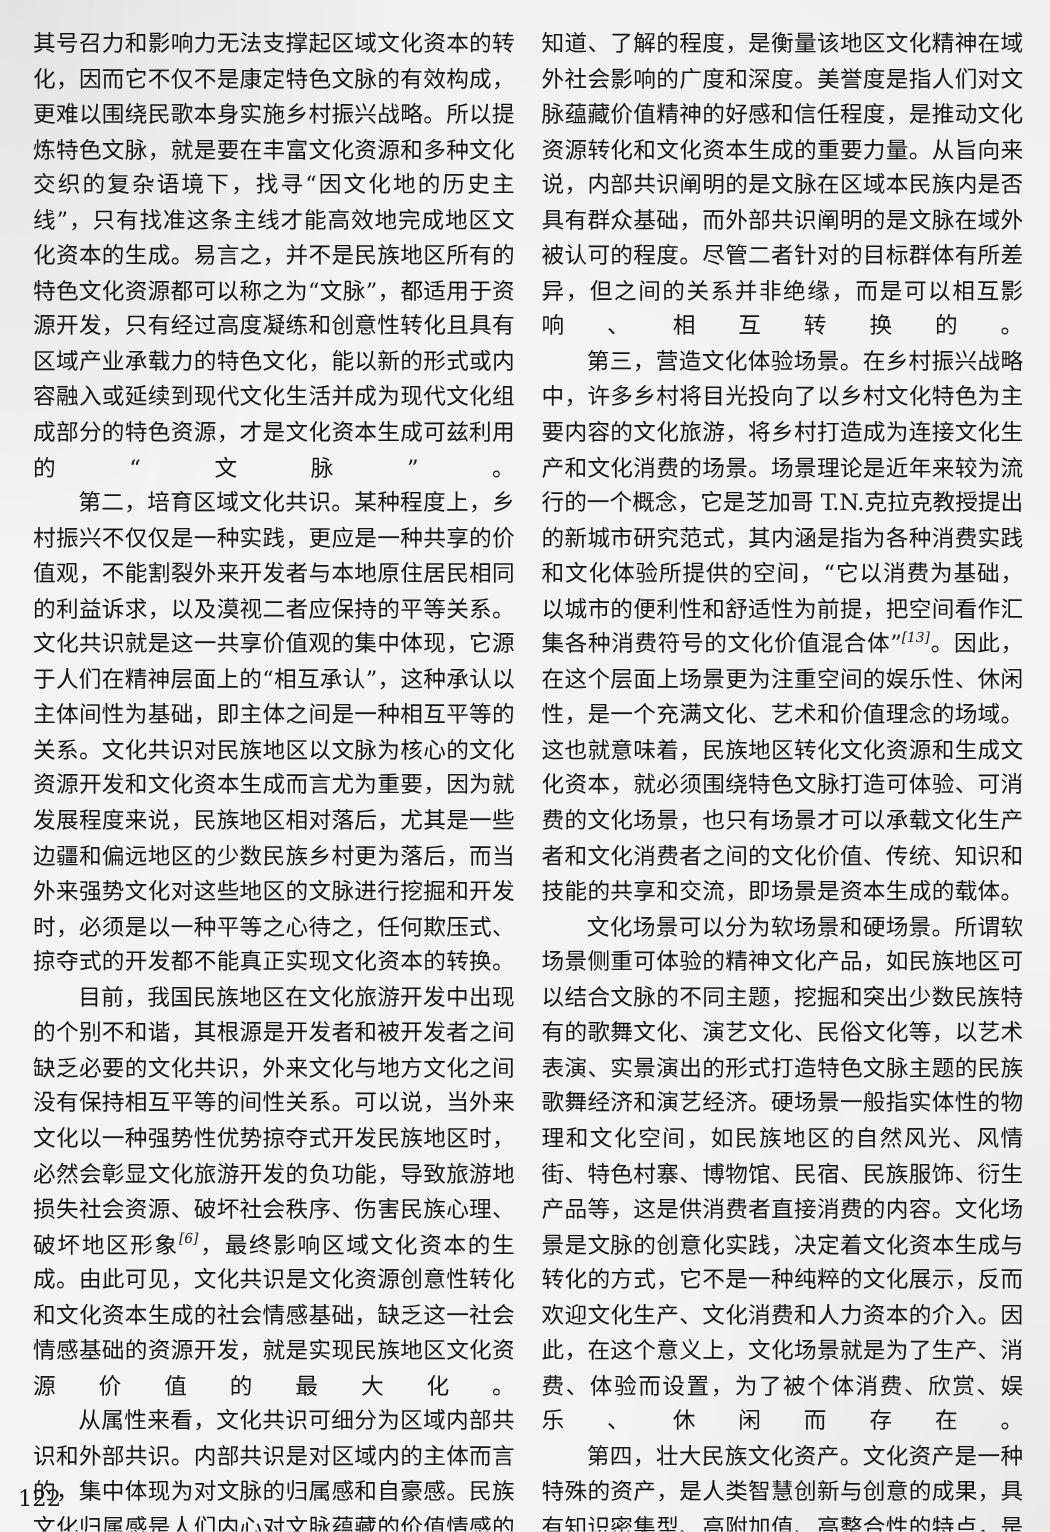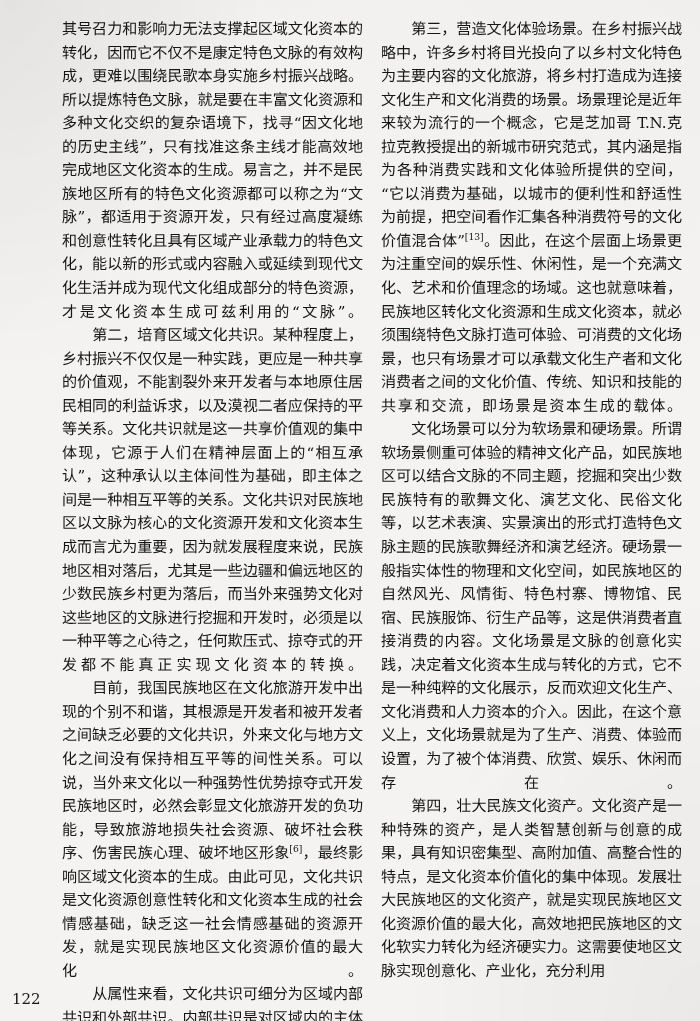--- a/index.html
+++ b/index.html
@@ -27,21 +27,20 @@
   }
   .columns {
     position: absolute;
     top: 18px;
     left: 22px;
     right: 18px;
     bottom: 46px;
     display: flex;
     flex-direction: row;
     gap: 18px;
-    margin-left: 40px;
   }
   .col {
     flex: 1 1 0;
     min-width: 0;
   }
   .col p {
     margin: 0;
     font-size: 15.1px;
     line-height: 23.55px;
     text-align: justify;
@@ -55,20 +54,21 @@
     text-indent: 2em;
   }
   .col p.last-full {
     text-align-last: justify;
   }
   sup.ref {
     font-size: 9.2px;
     vertical-align: super;
     line-height: 0;
     letter-spacing: 0;
+    font-style: italic;
   }
   .page-number {
     position: absolute;
     left: 12px;
     bottom: 14px;
     font-size: 15px;
     line-height: 1;
     color: #161616;
     font-family: "DejaVu Serif", "Liberation Serif", serif;
     margin-top: 36px;
@@ -100,20 +100,21 @@
       <p class="indent last-full">第二，培育区域文化共识。某种程度上，乡村振兴不仅仅是一种实践，更应是一种共享的价值观，不能割裂外来开发者与本地原住居民相同的利益诉求，以及漠视二者应保持的平等关系。文化共识就是这一共享价值观的集中体现，它源于人们在精神层面上的“相互承认”，这种承认以主体间性为基础，即主体之间是一种相互平等的关系。文化共识对民族地区以文脉为核心的文化资源开发和文化资本生成而言尤为重要，因为就发展程度来说，民族地区相对落后，尤其是一些边疆和偏远地区的少数民族乡村更为落后，而当外来强势文化对这些地区的文脉进行挖掘和开发时，必须是以一种平等之心待之，任何欺压式、掠夺式的开发都不能真正实现文化资本的转换。</p>
 
       <p class="indent last-full"><span>目前，我国民族地区在文化旅游开发中出现的个别不和谐，其根源是开发者和被开发者之间缺乏必要的文化共识，外来文化与地方文化之间没有保持相互平等的间性关系。可以说，当外来文化以一种强势性优势掠夺式开发民族地区时，必然会彰显文化旅游开发的负功能，导致旅游地损失社会资源、破坏社会秩序、伤害民族心理、破坏地区形象</span><sup class="ref">[6]</sup><span>，最终影响区域文化资本的生成。由此可见，文化共识是文化资源创意性转化和文化资本生成的社会情感基础，缺乏这一社会情感基础的资源开发，就是实现民族地区文化资源价值的最大化。</span></p>
 
       <p class="indent">从属性来看，文化共识可细分为区域内部共识和外部共识。内部共识是对区域内的主体而言的，集中体现为对文脉的归属感和自豪感。民族文化归属感是人们内心对文脉蕴藏的价值情感的需求，是任何文化形式都无法取代的特有情感。文化自豪感是个体对文脉所属文化的高度认同，并成为主导思想和行动的潜意识。外部共识是对区域外而言的，集中体现为知名度和美誉度。知名度是文脉被公众</p>
 
     </div>
 
     <div class="col">
 
+      <p class="last-full">知道、了解的程度，是衡量该地区文化精神在域外社会影响的广度和深度。美誉度是指人们对文脉蕴藏价值精神的好感和信任程度，是推动文化资源转化和文化资本生成的重要力量。从旨向来说，内部共识阐明的是文脉在区域本民族内是否具有群众基础，而外部共识阐明的是文脉在域外被认可的程度。尽管二者针对的目标群体有所差异，但之间的关系并非绝缘，而是可以相互影响、相互转换的。</p>
 
       <p class="indent last-full"><span>第三，营造文化体验场景。在乡村振兴战略中，许多乡村将目光投向了以乡村文化特色为主要内容的文化旅游，将乡村打造成为连接文化生产和文化消费的场景。场景理论是近年来较为流行的一个概念，它是芝加哥 T.N.克拉克教授提出的新城市研究范式，其内涵是指为各种消费实践和文化体验所提供的空间，“它以消费为基础，以城市的便利性和舒适性为前提，把空间看作汇集各种消费符号的文化价值混合体”</span><sup class="ref">[13]</sup><span>。因此，在这个层面上场景更为注重空间的娱乐性、休闲性，是一个充满文化、艺术和价值理念的场域。这也就意味着，民族地区转化文化资源和生成文化资本，就必须围绕特色文脉打造可体验、可消费的文化场景，也只有场景才可以承载文化生产者和文化消费者之间的文化价值、传统、知识和技能的共享和交流，即场景是资本生成的载体。</span></p>
 
       <p class="indent last-full">文化场景可以分为软场景和硬场景。所谓软场景侧重可体验的精神文化产品，如民族地区可以结合文脉的不同主题，挖掘和突出少数民族特有的歌舞文化、演艺文化、民俗文化等，以艺术表演、实景演出的形式打造特色文脉主题的民族歌舞经济和演艺经济。硬场景一般指实体性的物理和文化空间，如民族地区的自然风光、风情街、特色村寨、博物馆、民宿、民族服饰、衍生产品等，这是供消费者直接消费的内容。文化场景是文脉的创意化实践，决定着文化资本生成与转化的方式，它不是一种纯粹的文化展示，反而欢迎文化生产、文化消费和人力资本的介入。因此，在这个意义上，文化场景就是为了生产、消费、体验而设置，为了被个体消费、欣赏、娱乐、休闲而存在。</p>
 
       <p class="indent">第四，壮大民族文化资产。文化资产是一种特殊的资产，是人类智慧创新与创意的成果，具有知识密集型、高附加值、高整合性的特点，是文化资本价值化的集中体现。发展壮大民族地区的文化资产，就是实现民族地区文化资源价值的最大化，高效地把民族地区的文化软实力转化为经济硬实力。这需要使地区文脉实现创意化、产业化，充分利用</p>
 
     </div>
 
   </div>

